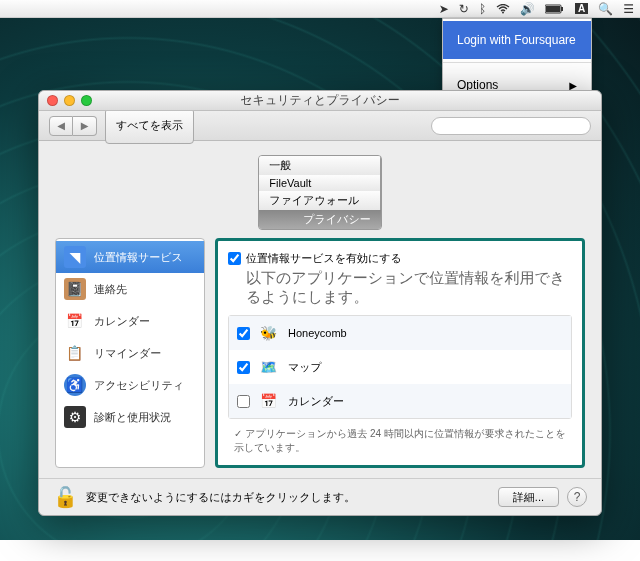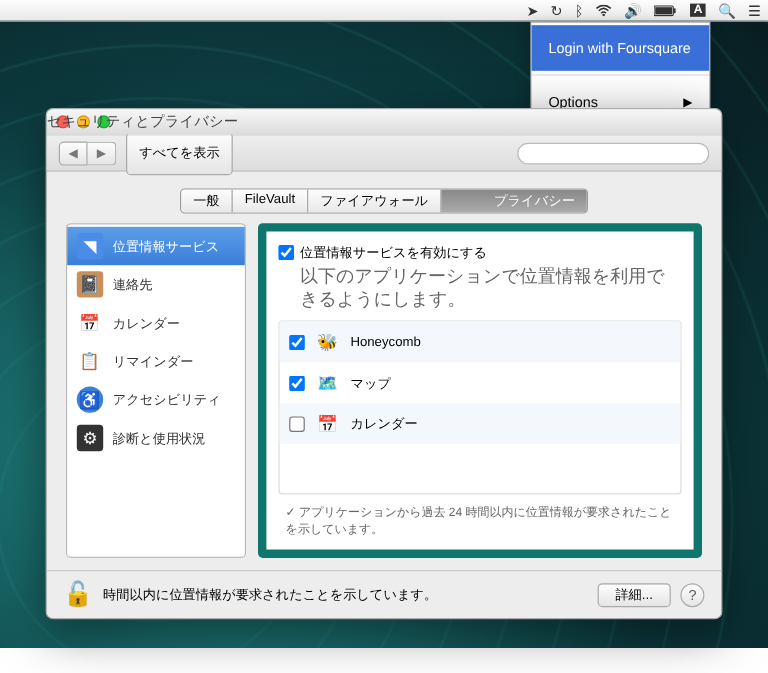--- a/index.html
+++ b/index.html
@@ -11,40 +11,40 @@
 .dropdown { position: absolute; top: 18px; right: 48px; width: 150px; background: #fff; border: 1px solid #bbb; border-radius: 0 0 4px 4px; box-shadow: 0 4px 12px rgba(0,0,0,0.25); font-size: 12px; padding: 2px 0; }
 .dropdown .item { padding: 12px 14px; display: flex; justify-content: space-between; align-items: center; }
 .dropdown .item.hl { background: #3a6fd8; color: #fff; }
 .dropdown .sep { height: 1px; background: #ddd; margin: 3px 0; }
 .arrow { font-size: 10px; }
 .window { position: absolute; top: 90px; left: 38px; width: 564px; height: 426px; background: #ededed; border: 1px solid #aaa; border-radius: 6px; box-shadow: 0 10px 40px rgba(0,0,0,0.5); display: flex; flex-direction: column; }
 .titlebar { height: 22px; background: linear-gradient(#f7f7f7, #dcdcdc); border-bottom: 1px solid #bfbfbf; border-radius: 6px 6px 0 0; display: flex; align-items: center; position: relative; }
 .traffic { display: flex; gap: 6px; padding-left: 8px; }
 .tl { width: 11px; height: 11px; border-radius: 50%; border: 0.5px solid rgba(0,0,0,0.2); }
 .tl.r { background: #ff5f56; } .tl.y { background: #ffbd2e; } .tl.g { background: #27c93f; }
-.wtitle { position: absolute; left: 0; right: 0; font-size: 12px; color: #444; }
+.wtitle { position: absolute; left: 0; right: 0; text-align: center; font-size: 12px; color: #444; }
 .toolbar { height: 30px; background: linear-gradient(#eee, #ddd); border-bottom: 1px solid #bbb; display: flex; align-items: center; padding: 0 10px; gap: 8px; }
 .navbtns { display: flex; }
 .navbtn { width: 24px; height: 20px; background: linear-gradient(#fdfdfd, #e5e5e5); border: 1px solid #aaa; display: flex; align-items: center; justify-content: center; font-size: 10px; color: #777; }
 .navbtn:first-child { border-radius: 4px 0 0 4px; }
 .navbtn:last-child { border-radius: 0 4px 4px 0; border-left: none; }
 .showall { height: 36px; padding: 0 10px; background: linear-gradient(#fdfdfd, #e5e5e5); border: 1px solid #aaa; border-radius: 4px; font-size: 11px; display: flex; align-items: center; }
 .search { margin-left: auto; width: 160px; height: 18px; border: 1px solid #bbb; border-radius: 9px; background: #fff; font-size: 11px; padding: 0 8px 0 20px; position: relative; }
 .search::before { content: ""; position: absolute; left: 5px; top: 3px; width: 8px; height: 8px; border: 1.5px solid #888; border-radius: 50%; }
 .tabbar { display: flex; justify-content: center; margin: 14px 0 8px; }
-.tabs { display: flex; border: 1px solid #999; border-radius: 4px; overflow: hidden; font-size: 11px; }
+.tabs { display: flex; border: 1px solid #999; border-radius: 4px; overflow: hidden; font-size: 11px; flex-direction: column; }
 .tab { padding: 2px 10px; background: linear-gradient(#fdfdfd, #e8e8e8); border-right: 1px solid #999; }
 .tab:last-child { border-right: none; }
 .tab.active { background: linear-gradient(#888, #aaa); color: #fff; padding-left: 44px; }
 .content { flex: 1; display: flex; padding: 0 16px 10px; gap: 10px; }
 .sidebar { width: 150px; background: #fff; border: 1px solid #bbb; border-radius: 4px; padding: 2px 0; }
 .sbitem { display: flex; align-items: center; gap: 8px; padding: 5px 8px; font-size: 11px; color: #333; }
 .sbitem.sel { background: linear-gradient(#5a9ee8, #3a7fd8); color: #fff; }
 .sbicon { width: 22px; height: 22px; border-radius: 3px; display: flex; align-items: center; justify-content: center; font-size: 14px; }
-.main { flex: 1; background: #fff; border: 7px solid #0f766e; border-radius: 4px; padding: 10px; display: flex; flex-direction: column; font-size: 11px; }
+.main { flex: 1; background: #fff; border: 3px solid #0f766e; border-radius: 4px; padding: 10px; display: flex; flex-direction: column; font-size: 11px; }
 .enable { display: flex; align-items: center; gap: 5px; }
 .desc { color: #666; font-size: 15px; margin: 3px 0 8px 18px; }
 .applist { border: 1px solid #ddd; border-radius: 3px; flex: 1; }
 .appitem { display: flex; align-items: center; gap: 8px; padding: 6px 8px; }
 .appitem:nth-child(odd) { background: #f4f7fb; }
 .appicon { width: 22px; height: 22px; border-radius: 3px; display: flex; align-items: center; justify-content: center; font-size: 14px; }
 .legend { font-size: 10px; color: #666; margin-top: 8px; padding-left: 6px; }
 .footer { height: 40px; border-top: 1px solid #ccc; display: flex; align-items: center; padding: 0 14px; gap: 8px; font-size: 11px; }
 .lock { font-size: 20px; }
 .advbtn { margin-left: auto; height: 20px; padding: 0 14px; background: linear-gradient(#fdfdfd, #e5e5e5); border: 1px solid #aaa; border-radius: 4px; font-size: 11px; }
@@ -162,17 +162,17 @@
           <input type="checkbox" style="">
           <span class="appicon">📅</span>
           <span>カレンダー</span>
         </div>
       </div>
       <div class="legend">✓ アプリケーションから過去 24 時間以内に位置情報が要求されたことを示しています。</div>
     </div>
   </div>
   <div class="footer">
     <span class="lock">🔓</span>
-    <span>時間以内に位置情報が要求されたことを示しています。</span>
+    <span>変更できないようにするにはカギをクリックします。</span>
     <button class="advbtn">詳細...</button>
     <div class="help">?</div>
   </div>
 </div>
 
 </body></html>

